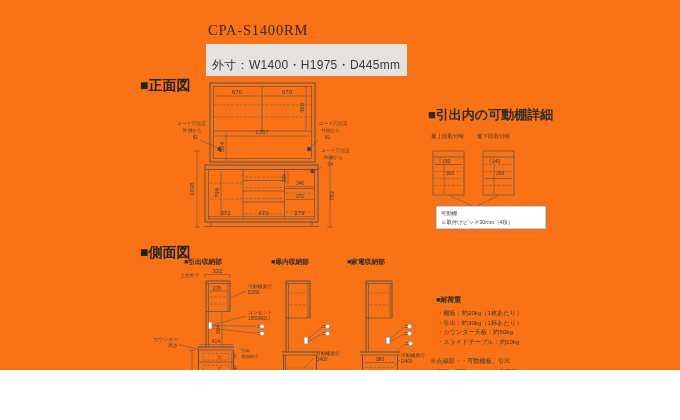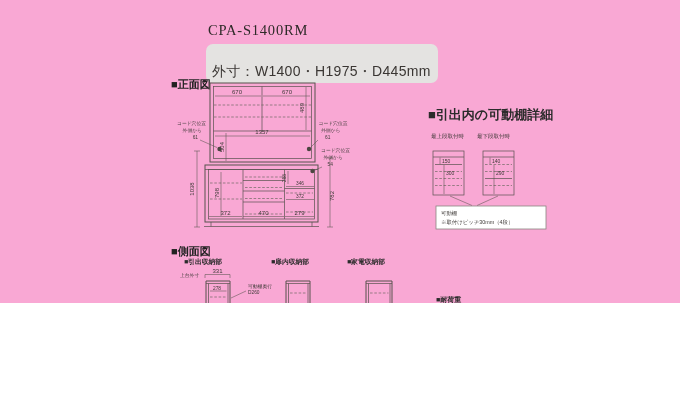--- a/index.html
+++ b/index.html
@@ -1,21 +1,21 @@
 <!DOCTYPE html>
 <html><head>
 <meta charset="utf-8">
 <style>
   html,body{margin:0;padding:0;background:#fff;}
-  .page{position:relative;width:680px;height:303px;background:#f9a8d4;overflow:hidden;
+  .page{position:relative;width:680px;height:370px;background:#f97316;overflow:hidden;
         font-family:"Liberation Sans",sans-serif;color:#3a3633;}
   .abs{position:absolute;}
   .title{font-family:"Liberation Serif",serif;font-size:14.5px;letter-spacing:0.8px;color:#2e2a28;}
-  .dimsbox{background:#e4e3e1;font-size:14px;padding:19px 7px 2px 6px;color:#3a3633;letter-spacing:0.3px;border-radius:7px;}
-  .sec{font-size:11px;font-weight:bold;color:#222;margin-left:31px;}
+  .dimsbox{background:#e4e3e1;font-size:12px;padding:13px 7px 2px 6px;color:#3a3633;letter-spacing:0.3px;}
+  .sec{font-size:14px;font-weight:bold;color:#222;}
   .sub{font-size:6.8px;font-weight:bold;color:#2b2b2b;}
   .lbl55{font-size:5.5px;color:#3a3633;}
   .note-title{font-size:7px;font-weight:bold;color:#2b2b2b;}
   .note-line{font-size:6.2px;line-height:9.6px;color:#3a3633;}
   .fine{font-size:6.2px;line-height:8.2px;color:#3a3633;}
   .ind{padding-left:7px;}
   svg.art{position:absolute;left:0;top:0;}
   svg text{font-family:"Liberation Sans",sans-serif;fill:#3f3b38;}
   .t6{font-size:6px}.t55{font-size:5.4px}.t5{font-size:5px}.t48{font-size:4.8px}.t44{font-size:4.4px}.t4{font-size:4.1px}
   .mid{text-anchor:middle}.end{text-anchor:end}

